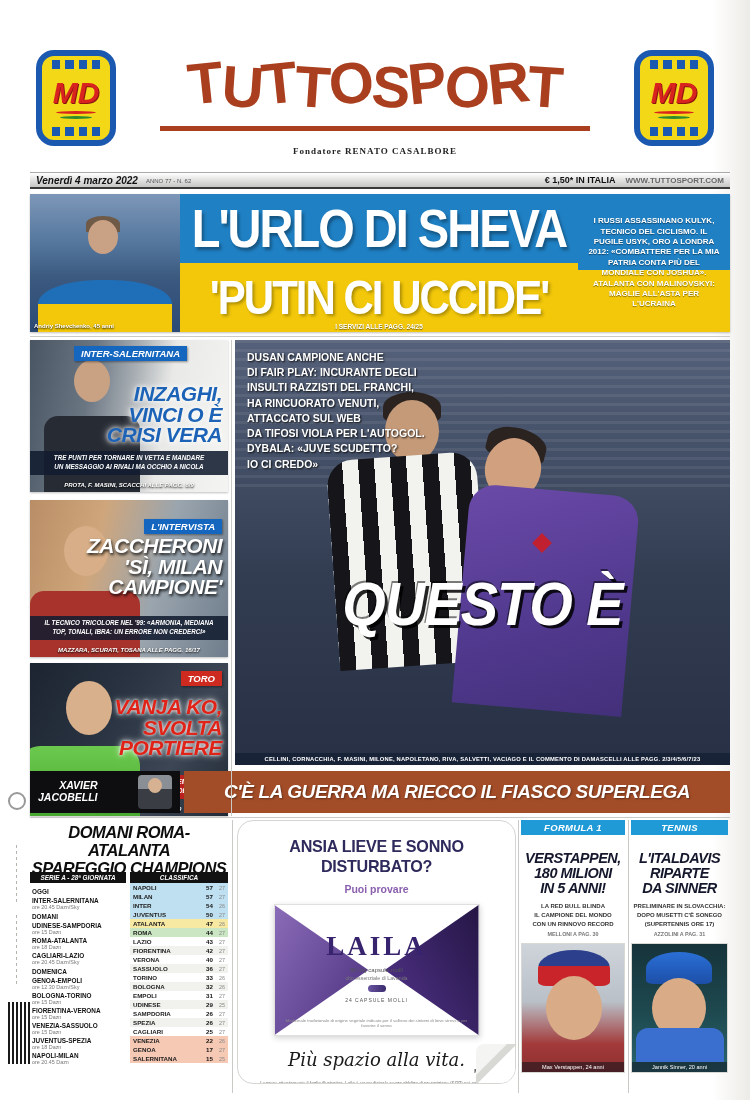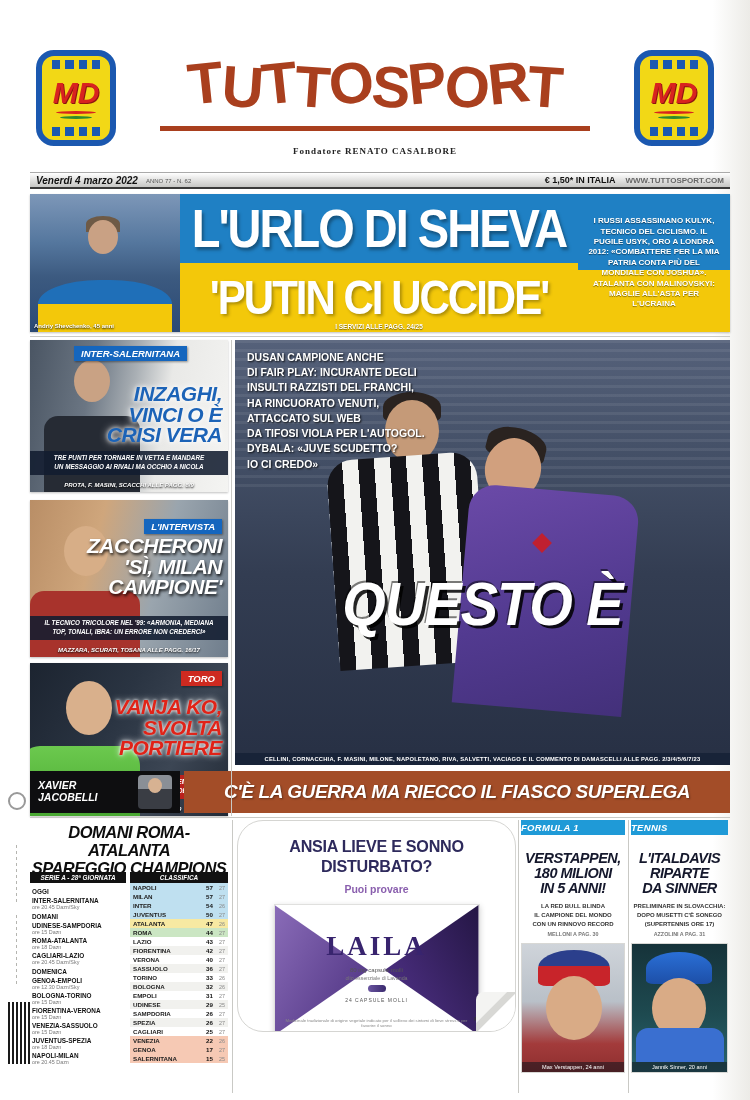--- a/index.html
+++ b/index.html
@@ -77,21 +77,21 @@
   .pl-head{position:absolute;border-radius:50%;background:#c59a78;}
   .pl-hair{position:absolute;border-radius:50% 50% 20% 20%;background:#2a2320;}
   .overlay-text{position:absolute;left:12px;top:10px;max-width:255px;color:#fff;font-size:10.5px;font-weight:800;line-height:1.45;text-shadow:1px 1px 2px rgba(0,0,0,.9);}
   .questo{position:absolute;left:0;right:0;top:236px;text-align:center;font-size:56px;font-weight:900;font-style:italic;color:#fff;letter-spacing:-1px;transform:scaleY(1.08);text-shadow:3px 3px 0 rgba(0,0,0,.85),-1px -1px 0 rgba(0,0,0,.5);line-height:1;}
   .rustband{position:absolute;left:0;right:0;bottom:0;height:107px;background:#a34d28;display:flex;align-items:center;justify-content:center;}
   .vlaho{font-size:80px;font-weight:900;color:#fff;letter-spacing:1px;transform:scaleY(1.12);margin-top:-10px;text-shadow:0 3px 6px rgba(0,0,0,.35);line-height:1;}
   .credits{position:absolute;left:0;right:0;bottom:0;height:12px;background:#182338;color:#fff;font-size:5.8px;font-weight:700;text-align:center;line-height:12px;letter-spacing:.2px;}
 
   
   #jstrip{position:absolute;left:30px;top:771px;width:700px;height:42px;display:flex;gap:4px;}
-  .jbox{position:relative;width:150px;background:#0e0e10;}
+  .jbox{position:relative;width:150px;background:#0e0e10;text-align:right;}
   .jname{position:absolute;left:8px;top:9px;color:#fff;font-size:10.5px;font-weight:900;font-style:italic;line-height:1.1;}
   .jport{position:absolute;right:8px;top:4px;width:34px;height:34px;background:linear-gradient(180deg,#8a8f96 0 40%,#3a3d44 40% 100%);border-radius:4px;}
   .jport:before{content:"";position:absolute;left:10px;top:3px;width:14px;height:15px;border-radius:50%;background:#d7b292;}
   .jband{position:relative;flex:1;background:#a34d28;display:flex;align-items:center;justify-content:center;}
   .jband span{font-size:19px;font-weight:900;font-style:italic;color:#fff;letter-spacing:-.4px;text-shadow:1px 1px 2px rgba(0,0,0,.4);}
 
   
   #bl-title{position:absolute;left:30px;top:823px;width:198px;text-align:center;font-size:16.5px;font-weight:900;font-style:italic;color:#0d0d0d;line-height:1.1;letter-spacing:-.5px;}
   .thead{background:#111;color:#fff;font-size:6.4px;font-weight:800;font-style:italic;text-align:center;padding:2px 0;}
   #fixtures{position:absolute;left:30px;top:872px;width:96px;}
@@ -101,39 +101,39 @@
   .fx-time{font-size:5.4px;color:#777;}
   #classifica{position:absolute;left:130px;top:872px;width:98px;}
   .cl-row{display:flex;align-items:center;height:9px;padding:0 3px;}
   .cl-team{flex:1;font-size:6.2px;font-weight:700;color:#222;}
   .cl-pts{width:14px;text-align:right;font-size:6.2px;font-weight:800;color:#111;}
   .cl-gp{width:12px;text-align:right;font-size:5.4px;color:#888;}
   .z-ucl{background:#bfe0f0;} .z-uel{background:#f7e9a2;} .z-conf{background:#cbe6c3;} .z-rel{background:#f6c9b4;}
   .z-a{background:#ffffff;} .z-b{background:#f1f1ee;}
 
   
-  #ad{position:absolute;left:237px;top:820px;width:279px;height:212px;background:#fff;border:1px solid #d5d5d2;border-radius:26px;box-sizing:border-box;overflow:hidden;}
+  #ad{position:absolute;left:237px;top:820px;width:279px;height:264px;background:#fff;border:1px solid #d5d5d2;border-radius:16px;box-sizing:border-box;overflow:hidden;}
   .ad-h{margin-top:16px;text-align:center;font-size:17px;font-weight:900;color:#2e2a5c;letter-spacing:-.3px;transform:scaleX(.95);}
   .ad-lead{text-align:center;font-size:10.5px;font-weight:700;color:#8a5fae;margin-top:6px;}
   .ad-box{position:relative;width:204px;height:130px;margin:9px auto 0;background:#fff;border:1px solid #e0e0de;box-shadow:0 2px 6px rgba(0,0,0,.18);}
   .wl{position:absolute;left:0;top:0;bottom:0;width:46%;background:linear-gradient(120deg,#8a6cb8,#4a2f7e);clip-path:polygon(0 0,100% 50%,0 100%);}
   .wr{position:absolute;right:0;top:0;bottom:0;width:46%;background:linear-gradient(240deg,#241644,#54348e);clip-path:polygon(100% 0,0 50%,100% 100%);}
   .ad-name{position:absolute;top:26px;left:0;right:0;text-align:center;font-family:"Liberation Serif",serif;font-size:27px;font-weight:700;color:#38246e;letter-spacing:3px;}
   .ad-s{position:absolute;left:0;right:0;text-align:center;color:#555;}
   .cap{position:absolute;top:80px;left:50%;transform:translateX(-50%);width:18px;height:7px;border-radius:4px;background:linear-gradient(90deg,#6a55a0,#3a2a6e);}
   .ad-tag{margin-top:13px;text-align:center;font-family:"DejaVu Serif",serif;font-style:italic;font-size:18px;color:#1a1a1a;}
   .ad-fine{margin-top:10px;text-align:center;font-size:4.6px;color:#777;line-height:1.6;padding:0 22px;}
   .ad-brand{position:absolute;right:16px;bottom:9px;font-size:5px;font-weight:700;color:#333;text-align:center;}
   .ad-brand:before{content:"▲";display:block;font-size:7px;color:#222;}
   .curl{position:absolute;right:-1px;bottom:-1px;width:40px;height:40px;background:linear-gradient(315deg,#ffffff 0 48%,#d8d8d5 50% 60%,#f4f4f2 62% 100%);border-top-left-radius:8px;}
 
   
   .scol{position:absolute;top:820px;}
   #f1{left:521px;width:104px;} #tn{left:631px;width:97px;}
-  .sbadge{background:#1f9ad7;color:#fff;text-align:left;font-weight:900;font-style:italic;font-size:9.5px;padding:2px 0;letter-spacing:.3px;}
+  .sbadge{background:#1f9ad7;color:#fff;text-align:center;font-weight:900;font-style:italic;font-size:9.5px;padding:2px 0;letter-spacing:.3px;}
   .s-hl{margin-top:16px;text-align:center;font-size:14.5px;font-weight:900;font-style:italic;color:#15182c;line-height:1.04;letter-spacing:-.5px;}
   .s-sub{margin-top:6px;text-align:center;font-size:6px;font-weight:700;color:#333;line-height:1.45;}
   .s-ref{margin-top:3px;text-align:center;font-size:5.4px;font-weight:700;color:#777;}
   .s-photo{position:relative;margin-top:6px;height:128px;overflow:hidden;border:1px solid #d8d8d5;}
   #f1 .s-photo{background:linear-gradient(180deg,#cfd4da 0%,#b9c0c8 45%,#a33b3b 78%,#8e2f2f 100%);}
   #tn .s-photo{background:linear-gradient(180deg,#16333a 0%,#1e4a50 55%,#2a6670 100%);}
   .s-cap{position:absolute;left:0;right:0;bottom:0;background:rgba(15,18,28,.55);color:#fff;font-size:5.6px;text-align:center;padding:2px 0;}
   .cap-hat{position:absolute;border-radius:50% 50% 12% 12%;}
   .s-face{position:absolute;border-radius:50%;background:#d9ab86;}
 

